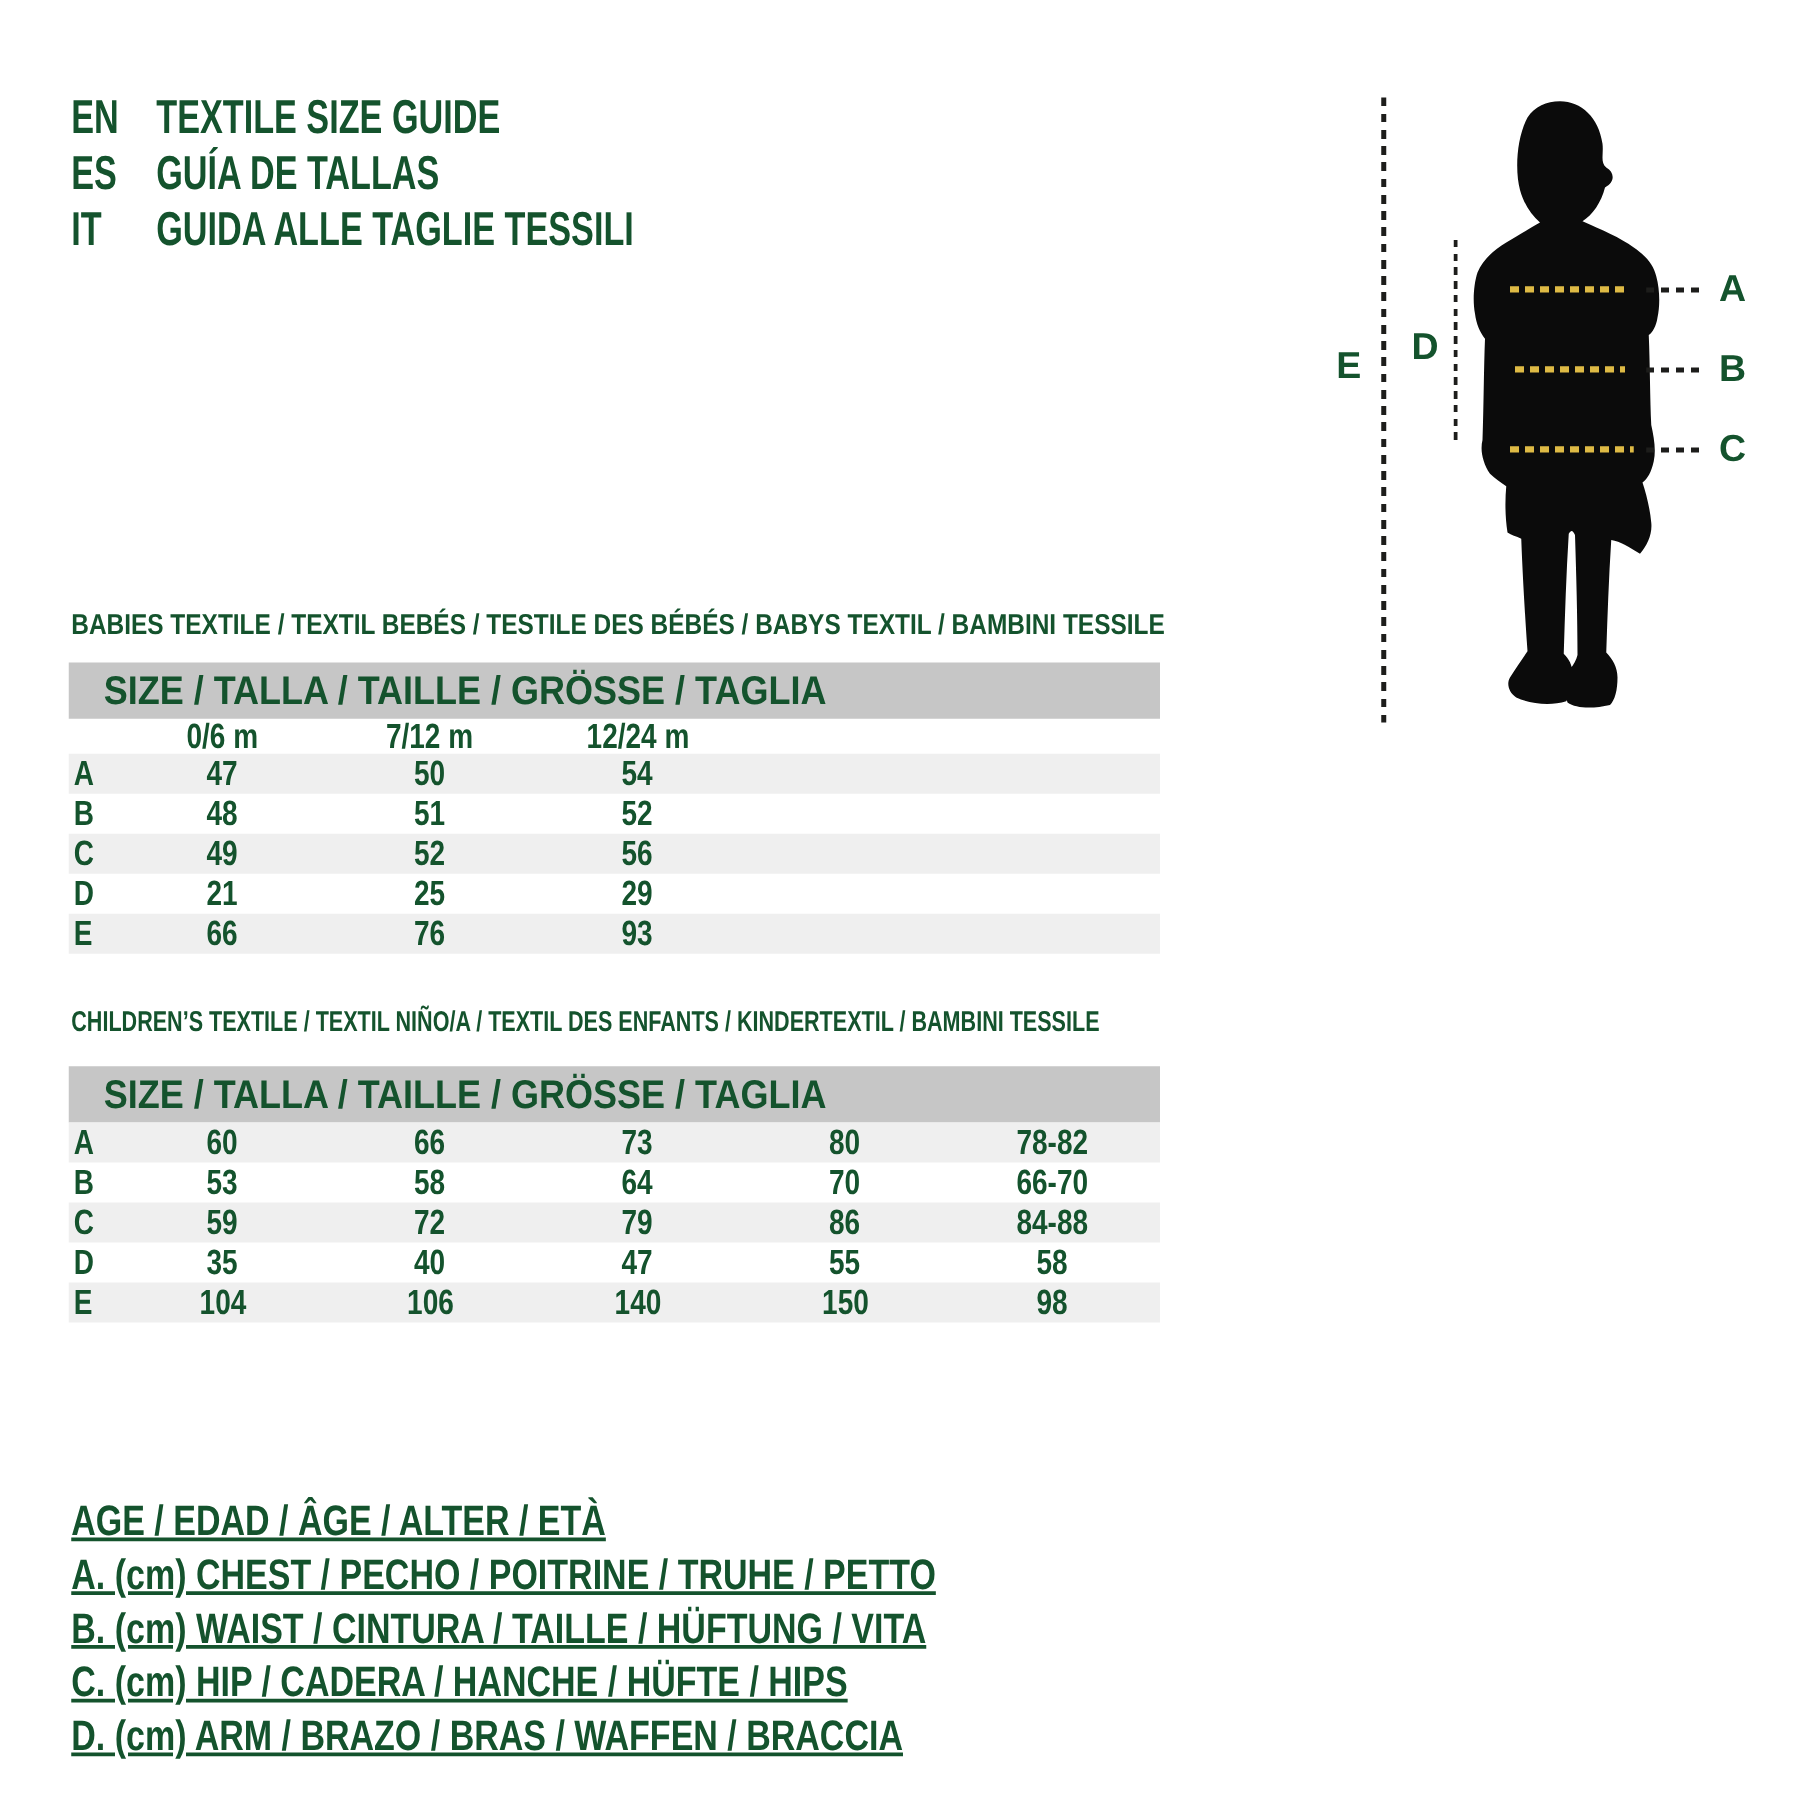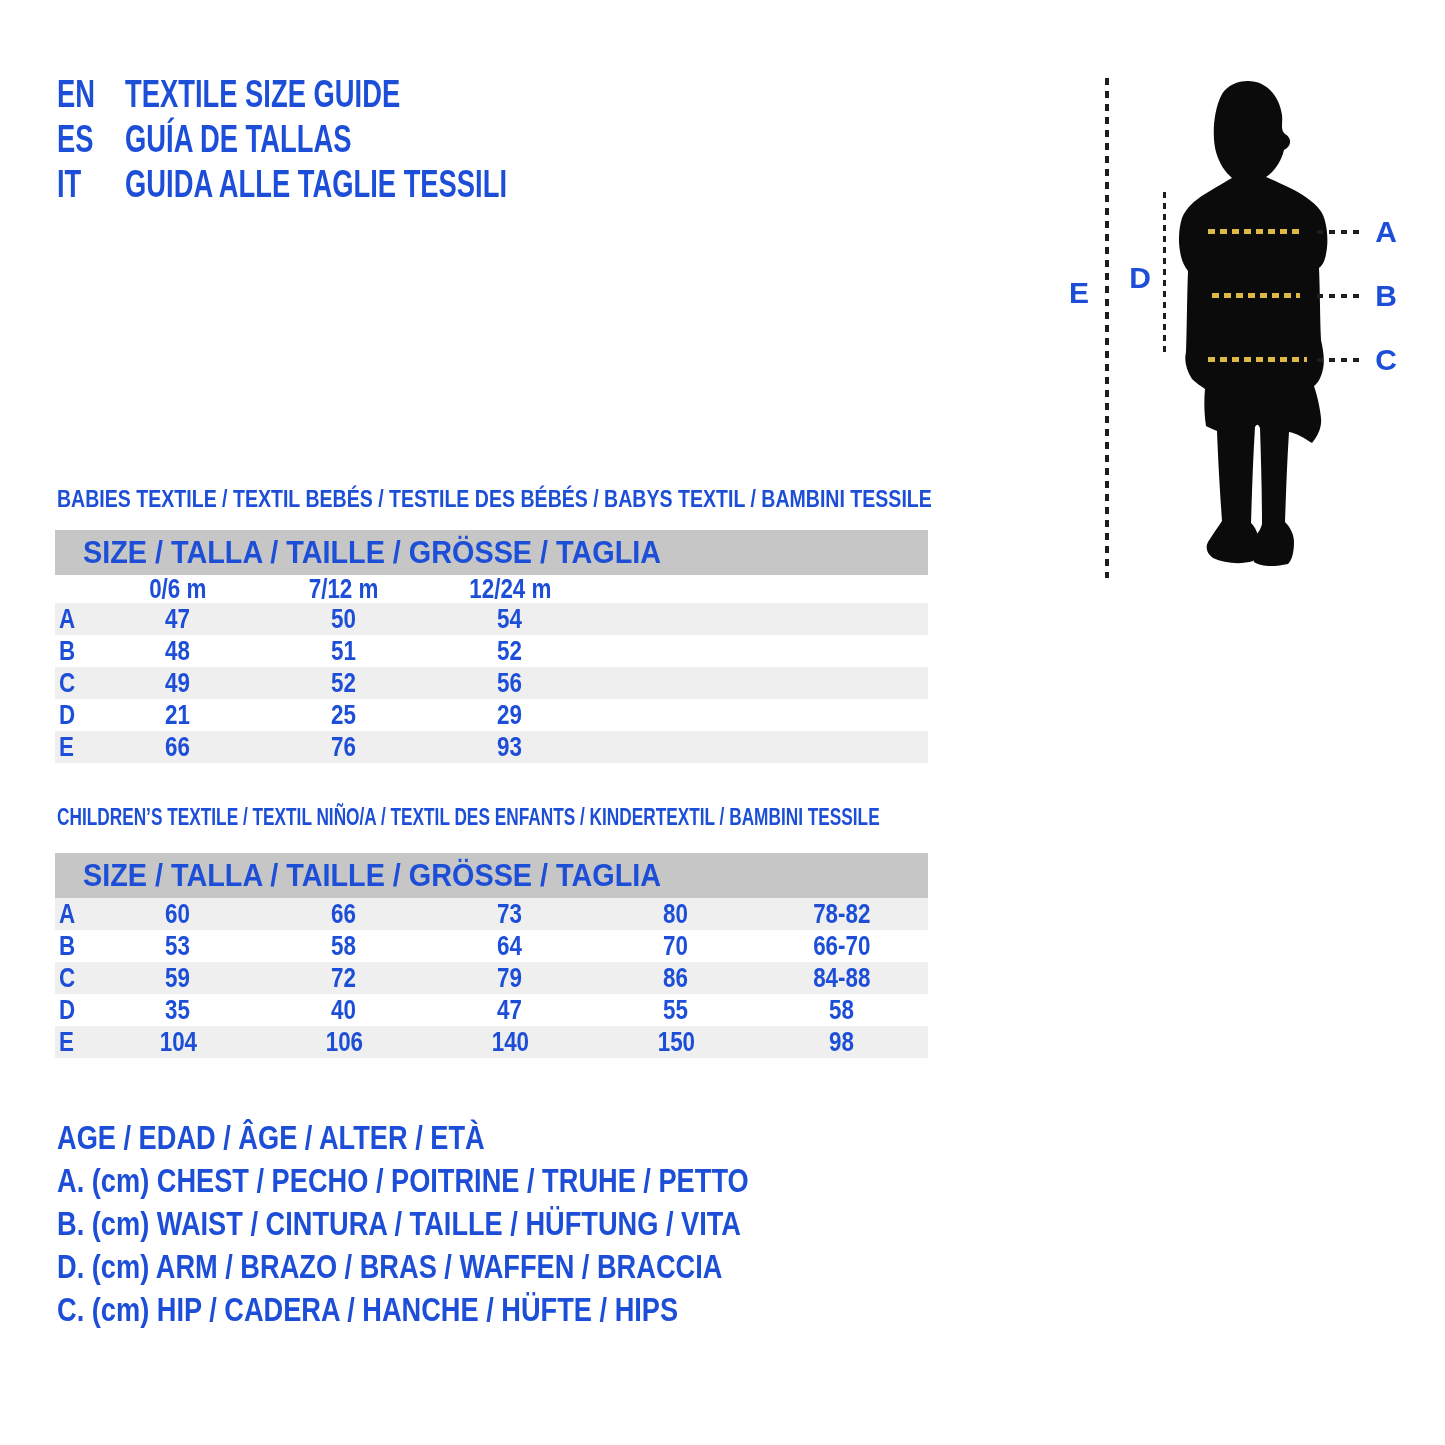--- a/index.html
+++ b/index.html
@@ -1,21 +1,21 @@
 <!DOCTYPE html>
 <html><head>
 <meta charset="utf-8">
 <style>
   * { margin:0; padding:0; box-sizing:border-box; }
   html,body { background:#ffffff; }
   .page {
     position:relative; width:1445px; height:1445px;
     background:#ffffff; overflow:hidden;
     font-family:"Liberation Sans", sans-serif;
-    color:#1d4ed8; font-weight:700;border-radius:28px;
+    color:#14532d; font-weight:700;border-radius:28px;
   }
   
   .sx72 { display:inline-block; transform:scaleX(0.72); transform-origin:0 50%; white-space:nowrap; }
   .sx75 { display:inline-block; transform:scaleX(0.75); transform-origin:0 50%; white-space:nowrap; }
   .sx80c{ display:inline-block; transform:scaleX(0.80); transform-origin:50% 50%; white-space:nowrap; }
   .sx80 { display:inline-block; transform:scaleX(0.80); transform-origin:0 50%; white-space:nowrap; }
   .sx85 { display:inline-block; transform:scaleX(0.85); transform-origin:0 50%; white-space:nowrap; }
   .sx90 { display:inline-block; transform:scaleX(0.90); transform-origin:0 50%; white-space:nowrap; }
 
   
@@ -33,21 +33,21 @@
   .babies-table { top:530px; }
   .children-table { top:853px; }
   .size-bar { height:45px; background:#c6c6c6; display:flex; align-items:center; padding-left:28px; font-size:32px; }
   .t-row { display:flex; align-items:center; height:32px; font-size:28px; }
   .t-head { height:28px; }
   .t-row.shade { background:#efefef; }
   .t-lbl { width:40px; padding-left:4px; }
   .t-col { width:166px; text-align:center; }
 
   
-  .legend { position:absolute; left:57px; top:1116px; }
+  .legend { position:absolute; left:57px; top:1196px;text-decoration:underline; }
   .legend-line { height:43px; display:flex; align-items:center; font-size:34px; }
 
   
   .fig { position:absolute; inset:0; pointer-events:none; }
   .silhouette { position:absolute; left:1170px; top:75px; width:170px; height:500px; }
   .vdash { position:absolute; }
   .e-line { left:1105px; top:78px; width:4px; height:500px;
     background:repeating-linear-gradient(to bottom,#1d1d1b 0 7px,transparent 7px 13px); }
   .d-line { left:1163px; top:192px; width:3px; height:160px;
     background:repeating-linear-gradient(to bottom,#1d1d1b 0 6px,transparent 6px 11px); }
@@ -217,20 +217,20 @@
     <div class="legend-line">
         <span class="sx80">AGE / EDAD / ÂGE / ALTER / ETÀ</span>
       </div>
     <div class="legend-line">
         <span class="sx80">A. (cm) CHEST / PECHO / POITRINE / TRUHE / PETTO</span>
       </div>
     <div class="legend-line">
         <span class="sx80">B. (cm) WAIST / CINTURA / TAILLE / HÜFTUNG / VITA</span>
       </div>
     <div class="legend-line">
+        <span class="sx80">C. (cm) HIP / CADERA / HANCHE / HÜFTE / HIPS</span>
+      </div>
+    <div class="legend-line">
         <span class="sx80">D. (cm) ARM / BRAZO / BRAS / WAFFEN / BRACCIA</span>
       </div>
-    <div class="legend-line">
-        <span class="sx80">C. (cm) HIP / CADERA / HANCHE / HÜFTE / HIPS</span>
-      </div>
   </div>
 
 </div>
 
 </body></html>

